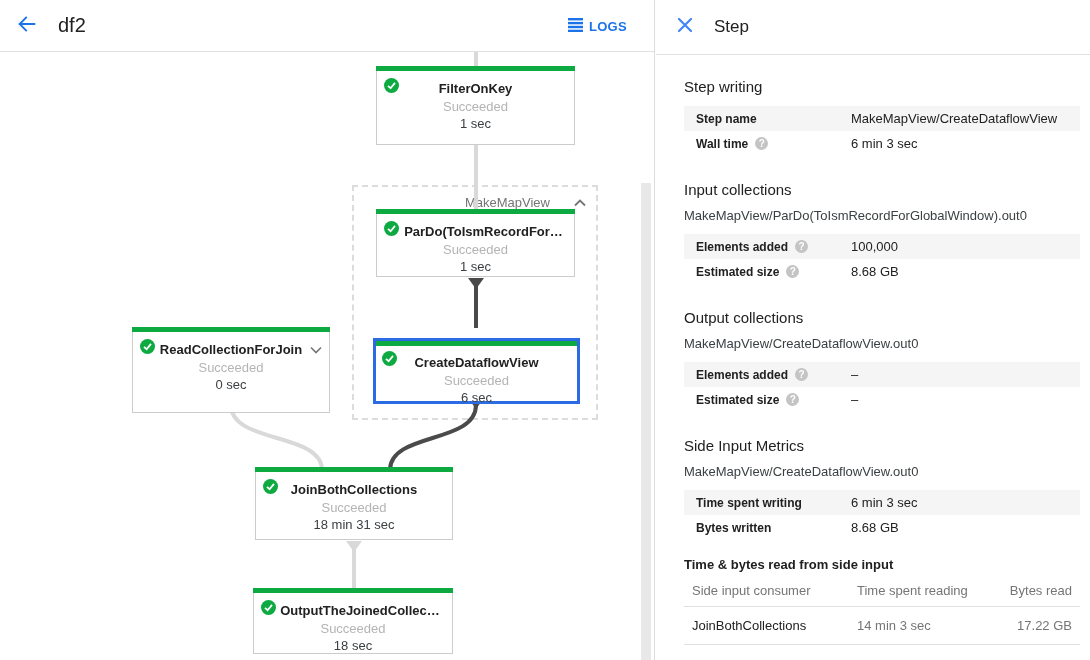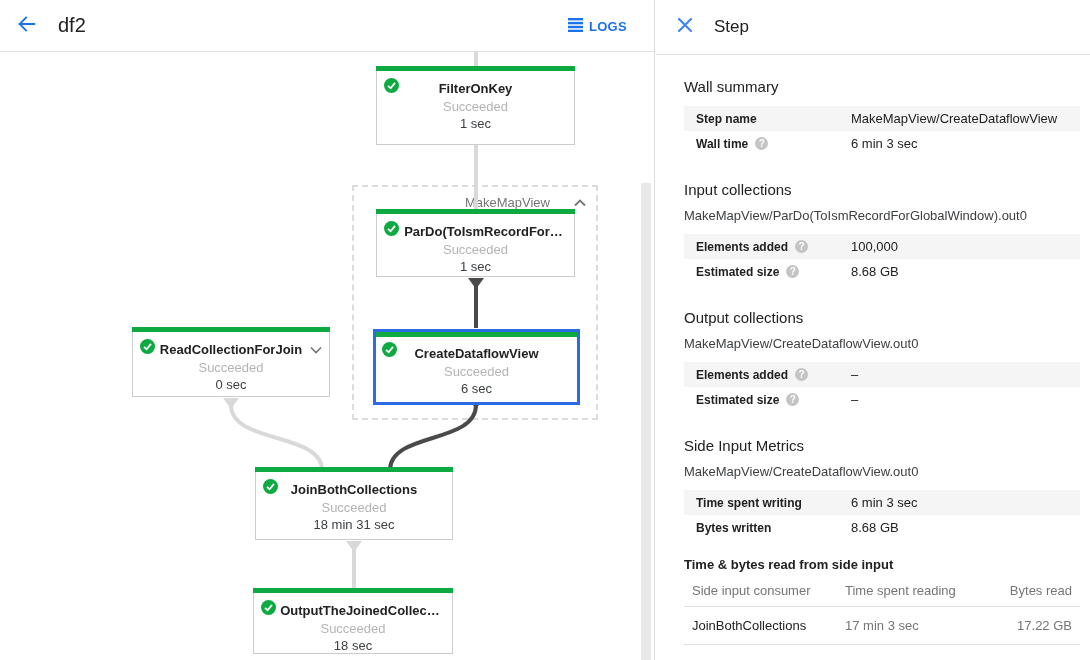--- a/index.html
+++ b/index.html
@@ -45,21 +45,21 @@
   .rows { margin-top:11px; }
   .row { display:flex; align-items:center; padding:5px 8px 5px 12px; min-height:24px; }
   .row.striped { background:#f5f5f5; }
   .row-label-wrap { width:155px; display:flex; align-items:center; gap:7px; flex-shrink:0; }
   .row-label { font-size:12px; font-weight:bold; color:#212121; }
   .help { width:13px; height:13px; border-radius:50%; background:#c4c4c4; color:#fff; font-size:10px; font-weight:bold; display:inline-flex; align-items:center; justify-content:center; line-height:1; cursor:pointer; flex-shrink:0; }
   .row-value { font-size:13px; color:#212121; }
 
   .table-heading { font-size:13px; font-weight:bold; color:#212121; margin-top:17px; }
   .tbl { margin-top:4px; }
-  .tbl-row { display:flex; align-items:center; border-bottom:1px solid #e0e0e0;gap:12px; }
+  .tbl-row { display:flex; align-items:center; border-bottom:1px solid #e0e0e0; }
   .tbl-head { padding:7px 8px 8px; }
   .tbl-data { padding:11px 8px; }
   .t-col1 { flex:1; }
   .t-col2 { width:135px; }
   .t-col3 { width:80px; text-align:right; }
   .tbl-head span { font-size:13px; color:#757575; }
   .tbl-data .t-col1 { font-size:13px; color:#212121; }
   .tbl-data .t-col2, .tbl-data .t-col3 { font-size:13px; color:#757575; }
 </style>
 </head>
@@ -142,39 +142,39 @@
         <svg width="15" height="15" viewBox="0 0 15 15">
             <circle cx="7.5" cy="7.5" r="7.5" fill="#0caa41"></circle>
             <polyline points="4,7.8 6.6,10.2 11,4.9" fill="none" stroke="#fff" stroke-width="1.8"></polyline>
           </svg>
       </span>
       <div class="node-title" style="margin-left:16px;">ParDo(ToIsmRecordFor…</div>
       <div class="node-status">Succeeded</div>
       <div class="node-time">1 sec</div>
     </div>
 
-    <div class="node" style="left:132px; top:275px; width:198px; height:70px;">
+    <div class="node" style="left:132px; top:275px; width:198px; height:86px;">
       <div class="node-bar"></div>
       <span class="check">
         <svg width="15" height="15" viewBox="0 0 15 15">
             <circle cx="7.5" cy="7.5" r="7.5" fill="#0caa41"></circle>
             <polyline points="4,7.8 6.6,10.2 11,4.9" fill="none" stroke="#fff" stroke-width="1.8"></polyline>
           </svg>
       </span>
       <span class="node-chevron">
         <svg width="12" height="8" viewBox="0 0 12 8">
             <polyline points="1,1.5 6,6.5 11,1.5" fill="none" stroke="#757575" stroke-width="1.6"></polyline>
           </svg>
       </span>
       <div class="node-title">ReadCollectionForJoin</div>
       <div class="node-status">Succeeded</div>
       <div class="node-time">0 sec</div>
     </div>
 
-    <div class="node selected" style="left:373px; top:277px; width:207px; height:76px;">
+    <div class="node selected" style="left:373px; top:286px; width:207px; height:66px;">
       <div class="node-bar"></div>
       <span class="check">
         <svg width="15" height="15" viewBox="0 0 15 15">
             <circle cx="7.5" cy="7.5" r="7.5" fill="#0caa41"></circle>
             <polyline points="4,7.8 6.6,10.2 11,4.9" fill="none" stroke="#fff" stroke-width="1.8"></polyline>
           </svg>
       </span>
       <div class="node-title">CreateDataflowView</div>
       <div class="node-status">Succeeded</div>
       <div class="node-time">6 sec</div>
@@ -217,21 +217,21 @@
         <svg width="16" height="16" viewBox="0 0 16 16">
             <path d="M2 2 L14 14 M14 2 L2 14" stroke="#4285f4" stroke-width="2.2" fill="none" stroke-linecap="round"></path>
           </svg>
       </span>
     </div>
     <span class="panel-title">Step</span>
   </div>
 
   <div class="content">
 
-    <h2 class="section-heading first">Wall summary</h2>
+    <h2 class="section-heading first">Step writing</h2>
     <div class="rows">
       <div class="row striped">
         <div class="row-label-wrap">
           <span class="row-label">Step name</span>
         </div>
         <span class="row-value">MakeMapView/CreateDataflowView</span>
       </div>
       <div class="row">
         <div class="row-label-wrap">
           <span class="row-label">Wall time</span>
@@ -298,19 +298,19 @@
 
     <h3 class="table-heading">Time &amp; bytes read from side input</h3>
     <div class="tbl">
       <div class="tbl-row tbl-head">
         <span class="t-col1">Side input consumer</span>
         <span class="t-col2">Time spent reading</span>
         <span class="t-col3">Bytes read</span>
       </div>
       <div class="tbl-row tbl-data">
         <span class="t-col1">JoinBothCollections</span>
-        <span class="t-col2">17 min 3 sec</span>
+        <span class="t-col2">14 min 3 sec</span>
         <span class="t-col3">17.22 GB</span>
       </div>
     </div>
 
   </div>
 </div>
 
 </body></html>

